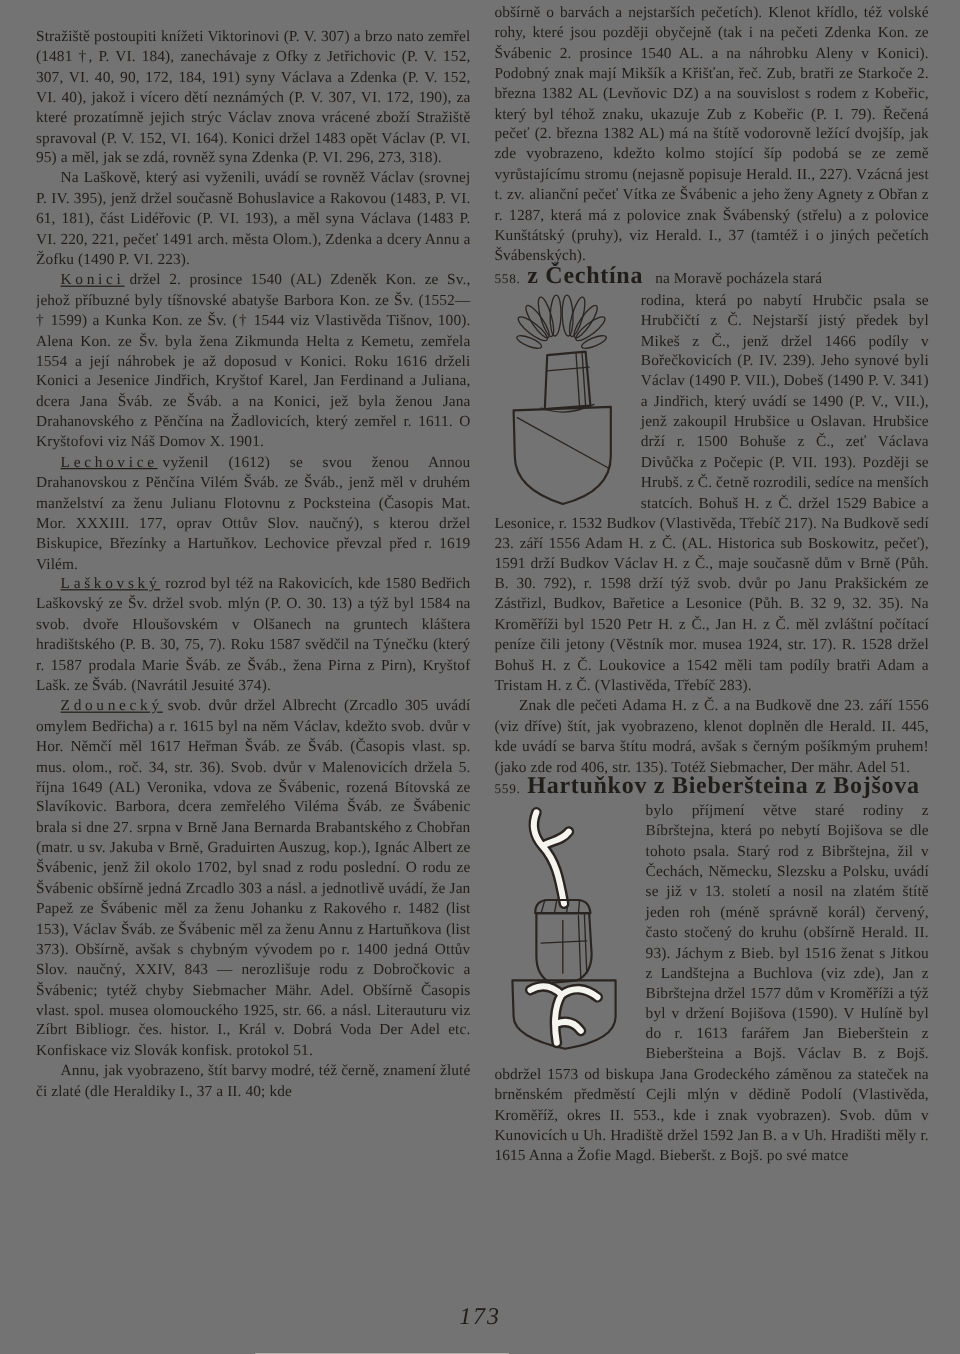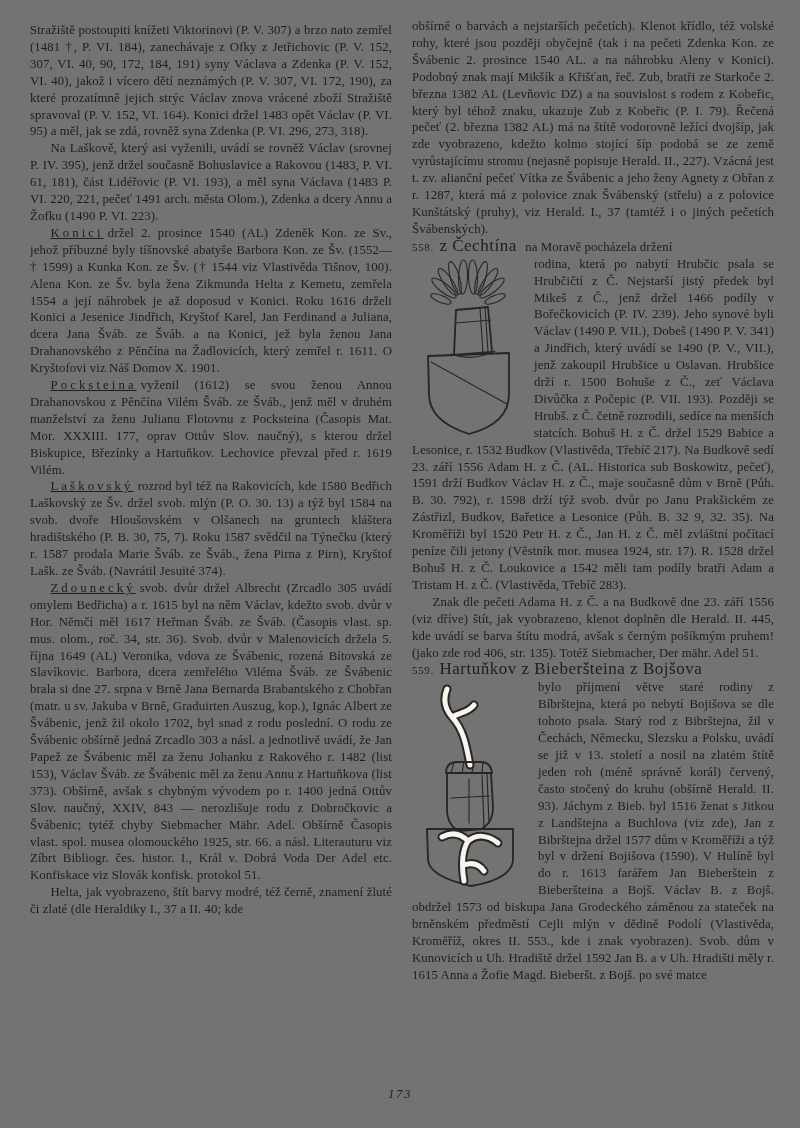--- a/index.html
+++ b/index.html
@@ -13,70 +13,70 @@
   }
   .col{
     position:absolute;top:22px;
     width:362px;height:1066px;
     overflow:hidden;
     font-size:12.8px;line-height:16.9px;
     text-align:justify;
     letter-spacing:.1px;
   }
   .col-left{left:30px;}
-  .col-right{left:412px;top:18px;}
+  .col-right{left:412px;top:2px;}
   p.para{margin:0;padding:0;}
   p.ind{text-indent:1.6em;}
   .lead-sp{letter-spacing:.24em;margin-right:.32em;text-decoration:underline;}
   .lead-b{font-weight:normal;margin-right:.32em;}
   .entry-head{
     margin:11px 0 3px 0;padding:0;
     text-align:left;text-indent:0;
   }
   .entry-num{font-size:11px;letter-spacing:.06em;margin-right:.5em;}
-  .entry-title{font-size:17px;font-weight:normal;letter-spacing:.03em;margin-right:.5em;white-space:nowrap;}
+  .entry-title{font-size:20px;font-weight:bold;letter-spacing:.03em;margin-right:.5em;white-space:nowrap;}
   .entry-lead{font-size:12.8px;}
   .arms{
     float:left;
     margin:2px 12px 4px 2px;
   }
   .arms svg{display:block;}
   .ln{fill:none;stroke:#2a2520;stroke-width:1.8;stroke-linejoin:round;stroke-linecap:round;}
   .ln-thin{fill:none;stroke:#2a2520;stroke-width:1.1;stroke-linecap:round;}
   .b-out{fill:none;stroke:#2a2520;stroke-width:9;stroke-linecap:round;stroke-linejoin:round;}
   .b-in{fill:none;stroke:#f6f4ef;stroke-width:5;stroke-linecap:round;stroke-linejoin:round;}
   .footer{
     position:absolute;left:0;top:1086px;width:800px;
     text-align:center;
-    font-style:italic;font-size:13px;letter-spacing:1.5px;
+    font-style:italic;font-size:20px;letter-spacing:1.5px;
     color:#211d18;
   }
   .znak-p{margin-top:4px;}
 </style>
 </head>
 <body>
 
 <div class="page">
 
   <div class="col col-left">
     <p class="para"><span>Stražiště postoupiti knížeti Viktorinovi (P. V. 307) a brzo nato zemřel (1481 †, P. VI. 184), zanechávaje z Ofky z Jetřichovic (P. V. 152, 307, VI. 40, 90, 172, 184, 191) syny Václava a Zdenka (P. V. 152, VI. 40), jakož i vícero dětí neznámých (P. V. 307, VI. 172, 190), za které prozatímně jejich strýc Václav znova vrácené zboží Stražiště spravoval (P. V. 152, VI. 164). Konici držel 1483 opět Václav (P. VI. 95) a měl, jak se zdá, rovněž syna Zdenka (P. VI. 296, 273, 318).</span></p>
     <p class="para ind"><span>Na Laškově, který asi vyženili, uvádí se rovněž Václav (srovnej P. IV. 395), jenž držel současně Bohuslavice a Rakovou (1483, P. VI. 61, 181), část Lidéřovic (P. VI. 193), a měl syna Václava (1483 P. VI. 220, 221, pečeť 1491 arch. města Olom.), Zdenka a dcery Annu a Žofku (1490 P. VI. 223).</span></p>
     <p class="para ind"><span class="lead-sp">Konici</span><span>držel 2. prosince 1540 (AL) Zdeněk Kon. ze Sv., jehož příbuzné byly tíšnovské abatyše Barbora Kon. ze Šv. (1552— † 1599) a Kunka Kon. ze Šv. († 1544 viz Vlastivěda Tišnov, 100). Alena Kon. ze Šv. byla žena Zikmunda Helta z Kemetu, zemřela 1554 a její náhrobek je až doposud v Konici. Roku 1616 drželi Konici a Jesenice Jindřich, Kryštof Karel, Jan Ferdinand a Juliana, dcera Jana Šváb. ze Šváb. a na Konici, jež byla ženou Jana Drahanovského z Pěnčína na Žadlovicích, který zemřel r. 1611. O Kryštofovi viz Náš Domov X. 1901.</span></p>
-    <p class="para ind"><span class="lead-sp">Pocksteina</span><span>vyženil (1612) se svou ženou Annou Drahanovskou z Pěnčína Vilém Šváb. ze Šváb., jenž měl v druhém manželství za ženu Julianu Flotovnu z Pocksteina (Časopis Mat. Mor. XXXIII. 177, oprav Ottův Slov. naučný), s kterou držel Biskupice, Březínky a Hartuňkov. Lechovice převzal před r. 1619 Vilém.</span></p>
+    <p class="para ind"><span class="lead-sp">Lechovice</span><span>vyženil (1612) se svou ženou Annou Drahanovskou z Pěnčína Vilém Šváb. ze Šváb., jenž měl v druhém manželství za ženu Julianu Flotovnu z Pocksteina (Časopis Mat. Mor. XXXIII. 177, oprav Ottův Slov. naučný), s kterou držel Biskupice, Březínky a Hartuňkov. Lechovice převzal před r. 1619 Vilém.</span></p>
     <p class="para ind"><span class="lead-sp">Laškovský</span><span>rozrod byl též na Rakovicích, kde 1580 Bedřich Laškovský ze Šv. držel svob. mlýn (P. O. 30. 13) a týž byl 1584 na svob. dvoře Hloušovském v Olšanech na gruntech kláštera hradištského (P. B. 30, 75, 7). Roku 1587 svědčil na Týnečku (který r. 1587 prodala Marie Šváb. ze Šváb., žena Pirna z Pirn), Kryštof Lašk. ze Šváb. (Navrátil Jesuité 374).</span></p>
     <p class="para ind"><span class="lead-sp">Zdounecký</span><span>svob. dvůr držel Albrecht (Zrcadlo 305 uvádí omylem Bedřicha) a r. 1615 byl na něm Václav, kdežto svob. dvůr v Hor. Němčí měl 1617 Heřman Šváb. ze Šváb. (Časopis vlast. sp. mus. olom., roč. 34, str. 36). Svob. dvůr v Malenovicích držela 5. října 1649 (AL) Veronika, vdova ze Švábenic, rozená Bítovská ze Slavíkovic. Barbora, dcera zemřelého Viléma Šváb. ze Švábenic brala si dne 27. srpna v Brně Jana Bernarda Brabantského z Chobřan (matr. u sv. Jakuba v Brně, Graduirten Auszug, kop.), Ignác Albert ze Švábenic, jenž žil okolo 1702, byl snad z rodu poslední. O rodu ze Švábenic obšírně jedná Zrcadlo 303 a násl. a jednotlivě uvádí, že Jan Papež ze Švábenic měl za ženu Johanku z Rakového r. 1482 (list 153), Václav Šváb. ze Švábenic měl za ženu Annu z Hartuňkova (list 373). Obšírně, avšak s chybným vývodem po r. 1400 jedná Ottův Slov. naučný, XXIV, 843 — nerozlišuje rodu z Dobročkovic a Švábenic; tytéž chyby Siebmacher Mähr. Adel. Obšírně Časopis vlast. spol. musea olomouckého 1925, str. 66. a násl. Literauturu viz Zíbrt Bibliogr. čes. histor. I., Král v. Dobrá Voda Der Adel etc. Konfiskace viz Slovák konfisk. protokol 51.</span></p>
-    <p class="para ind"><span class="lead-b">Helta,</span><span>jak vyobrazeno, štít barvy modré, též černě, znamení žluté či zlaté (dle Heraldiky I., 37 a II. 40; kde</span></p>
+    <p class="para ind"><span class="lead-b">Annu,</span><span>jak vyobrazeno, štít barvy modré, též černě, znamení žluté či zlaté (dle Heraldiky I., 37 a II. 40; kde</span></p>
   </div>
 
   <div class="col col-right">
 
     <p class="para"><span>obšírně o barvách a nejstarších pečetích). Klenot křídlo, též volské rohy, které jsou později obyčejně (tak i na pečeti Zdenka Kon. ze Švábenic 2. prosince 1540 AL. a na náhrobku Aleny v Konici). Podobný znak mají Mikšík a Křišťan, řeč. Zub, bratři ze Starkoče 2. března 1382 AL (Levňovic DZ) a na souvislost s rodem z Kobeřic, který byl téhož znaku, ukazuje Zub z Kobeřic (P. I. 79). Řečená pečeť (2. března 1382 AL) má na štítě vodorovně ležící dvojšíp, jak zde vyobrazeno, kdežto kolmo stojící šíp podobá se ze země vyrůstajícímu stromu (nejasně popisuje Herald. II., 227). Vzácná jest t. zv. alianční pečeť Vítka ze Švábenic a jeho ženy Agnety z Obřan z r. 1287, která má z polovice znak Švábenský (střelu) a z polovice Kunštátský (pruhy), viz Herald. I., 37 (tamtéž i o jiných pečetích Švábenských).</span></p>
 
     <p class="para entry-head">
-      <span class="entry-num">558.</span><span class="entry-title">z Čechtína</span><span class="entry-lead">na Moravě pocházela držení</span>
+      <span class="entry-num">558.</span><span class="entry-title">z Čechtína</span><span class="entry-lead">na Moravě pocházela stará</span>
     </p>
     <p class="para">
       <span class="arms">
         <svg width="108" height="178" viewBox="0 0 108 178" xmlns="http://www.w3.org/2000/svg">
 
           <g>
             <ellipse class="ln-thin" cx="30" cy="30" rx="4.5" ry="15" transform="rotate(-52 30 30)"></ellipse>
             <ellipse class="ln-thin" cx="34" cy="24" rx="4.5" ry="16" transform="rotate(-34 34 24)"></ellipse>
             <ellipse class="ln-thin" cx="41" cy="20" rx="4.5" ry="17" transform="rotate(-16 41 20)"></ellipse>
             <ellipse class="ln-thin" cx="49" cy="19" rx="4.5" ry="17" transform="rotate(2 49 19)"></ellipse>

